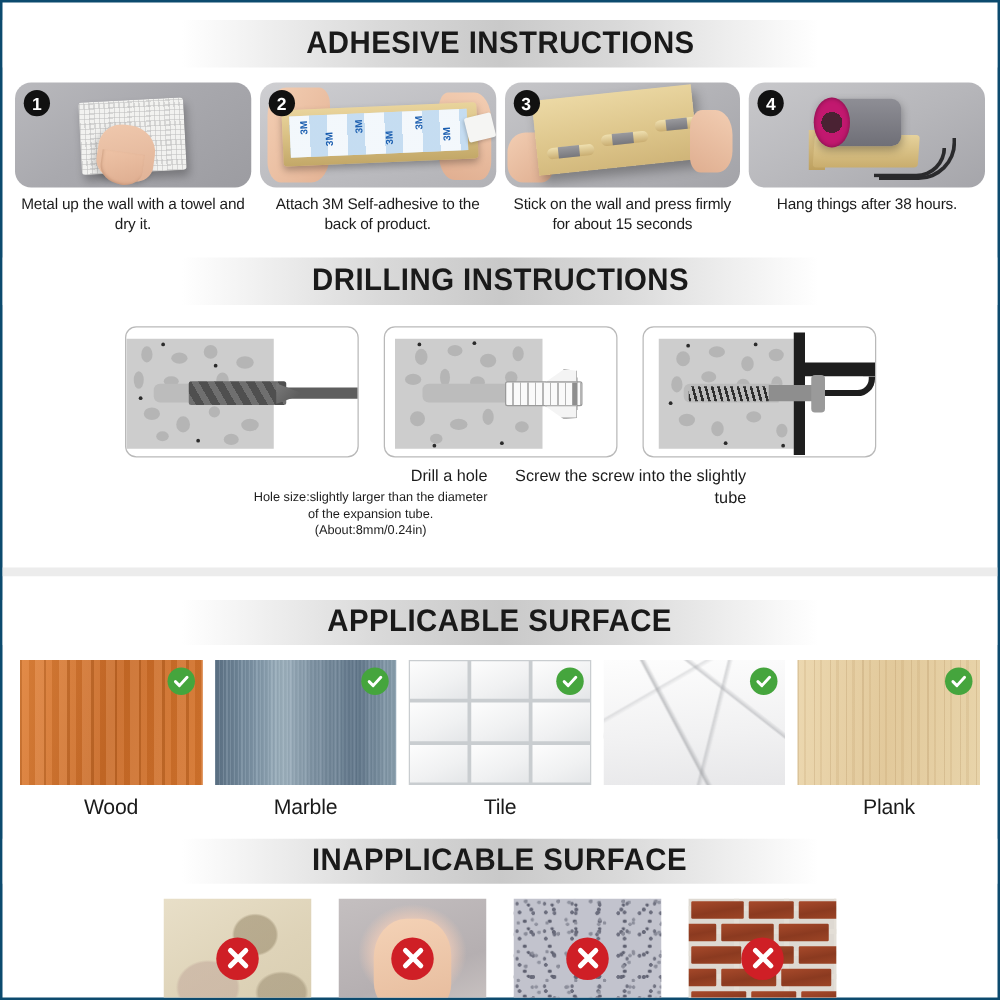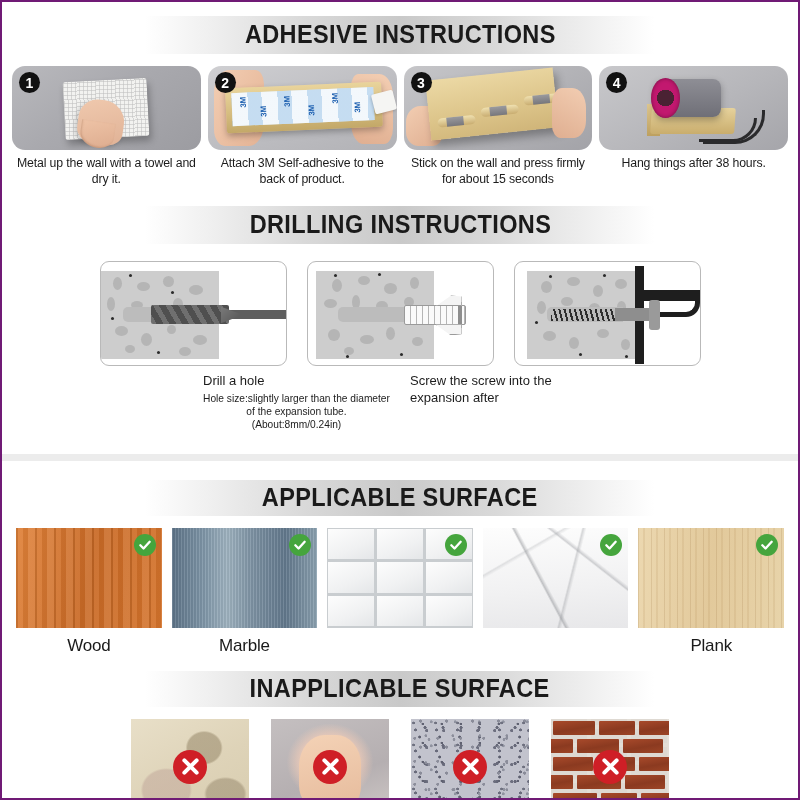--- a/index.html
+++ b/index.html
@@ -11,21 +11,21 @@
     background: #ffffff;
     font-family: "Liberation Sans", sans-serif;
     overflow: hidden;
   }
 
   .page {
     position: relative;
     width: 800px;
     height: 800px;
     background: #ffffff;
-    border: 2px solid #701a75;
+    border: 2px solid #0c4a6e;
     overflow: hidden;
   }
 
   
   .banner {
     position: relative;
     text-align: center;
     background: linear-gradient(to right,
                 #ffffff 0%, #ffffff 18%, #d9d9d9 38%,
                 #c9c9c9 50%, #d9d9d9 62%, #ffffff 82%, #ffffff 100%);
@@ -254,21 +254,21 @@
   .spk { position: absolute; background: #b5b5b5; border-radius: 50%; }
   .dot { position: absolute; background: #2b2b2b; border-radius: 50%; width: 3px; height: 3px; }
   .hole {
     position: absolute;
     height: 15px;
     background: #bcbcbc;
     border-radius: 5px 0 0 5px;
     z-index: 2;
   }
   .drill-cap {
-    text-align: left;
+    text-align: right;
     font-size: 13px;
     color: #1c1c1c;
     line-height: 1.3;
     padding-top: 7px;
   }
   .drill-sub {
     text-align: center;
     font-size: 10.2px;
     color: #1c1c1c;
     line-height: 1.28;
@@ -607,21 +607,21 @@
                   border-radius:0 0 14px 0;background:transparent;"></div>
     </div>
   </div>
 
   <div style="display:flex;justify-content:center;gap:20px;padding:0 95px;">
     <div style="width:187px;">
       <div class="drill-cap">Drill a hole</div>
       <div class="drill-sub">Hole size:slightly larger than the diameter of the expansion tube.(About:8mm/0.24in)</div>
     </div>
     <div style="width:187px;">
-      <div class="drill-cap">Screw the screw into the expansion after</div>
+      <div class="drill-cap">Screw the screw into the slightly tube</div>
     </div>
   </div>
 
   <div class="divider" style="margin-top:22px;"></div>
 
   <div class="banner" style="margin-top:19px; padding:5px 0 6px;">
     <span class="banner-text">APPLICABLE SURFACE</span>
   </div>
 
   <div class="surfaces" style="margin-top:12px;">
@@ -658,20 +658,21 @@
           <i></i>
           <i></i>
           <i></i>
           <i></i>
         <span class="check">
           <svg viewBox="0 0 24 24">
               <path d="M4 12.5l5.5 5.5L20 6.5" fill="none" stroke="#fff" stroke-width="4" stroke-linecap="round" stroke-linejoin="round"></path>
             </svg>
         </span>
       </div>
+      <div class="surf-label">Tile</div>
     </div>
 
 
     <div class="surf">
       <div class="swatch sw-marble">
         <span class="check">
           <svg viewBox="0 0 24 24">
               <path d="M4 12.5l5.5 5.5L20 6.5" fill="none" stroke="#fff" stroke-width="4" stroke-linecap="round" stroke-linejoin="round"></path>
             </svg>
         </span>

